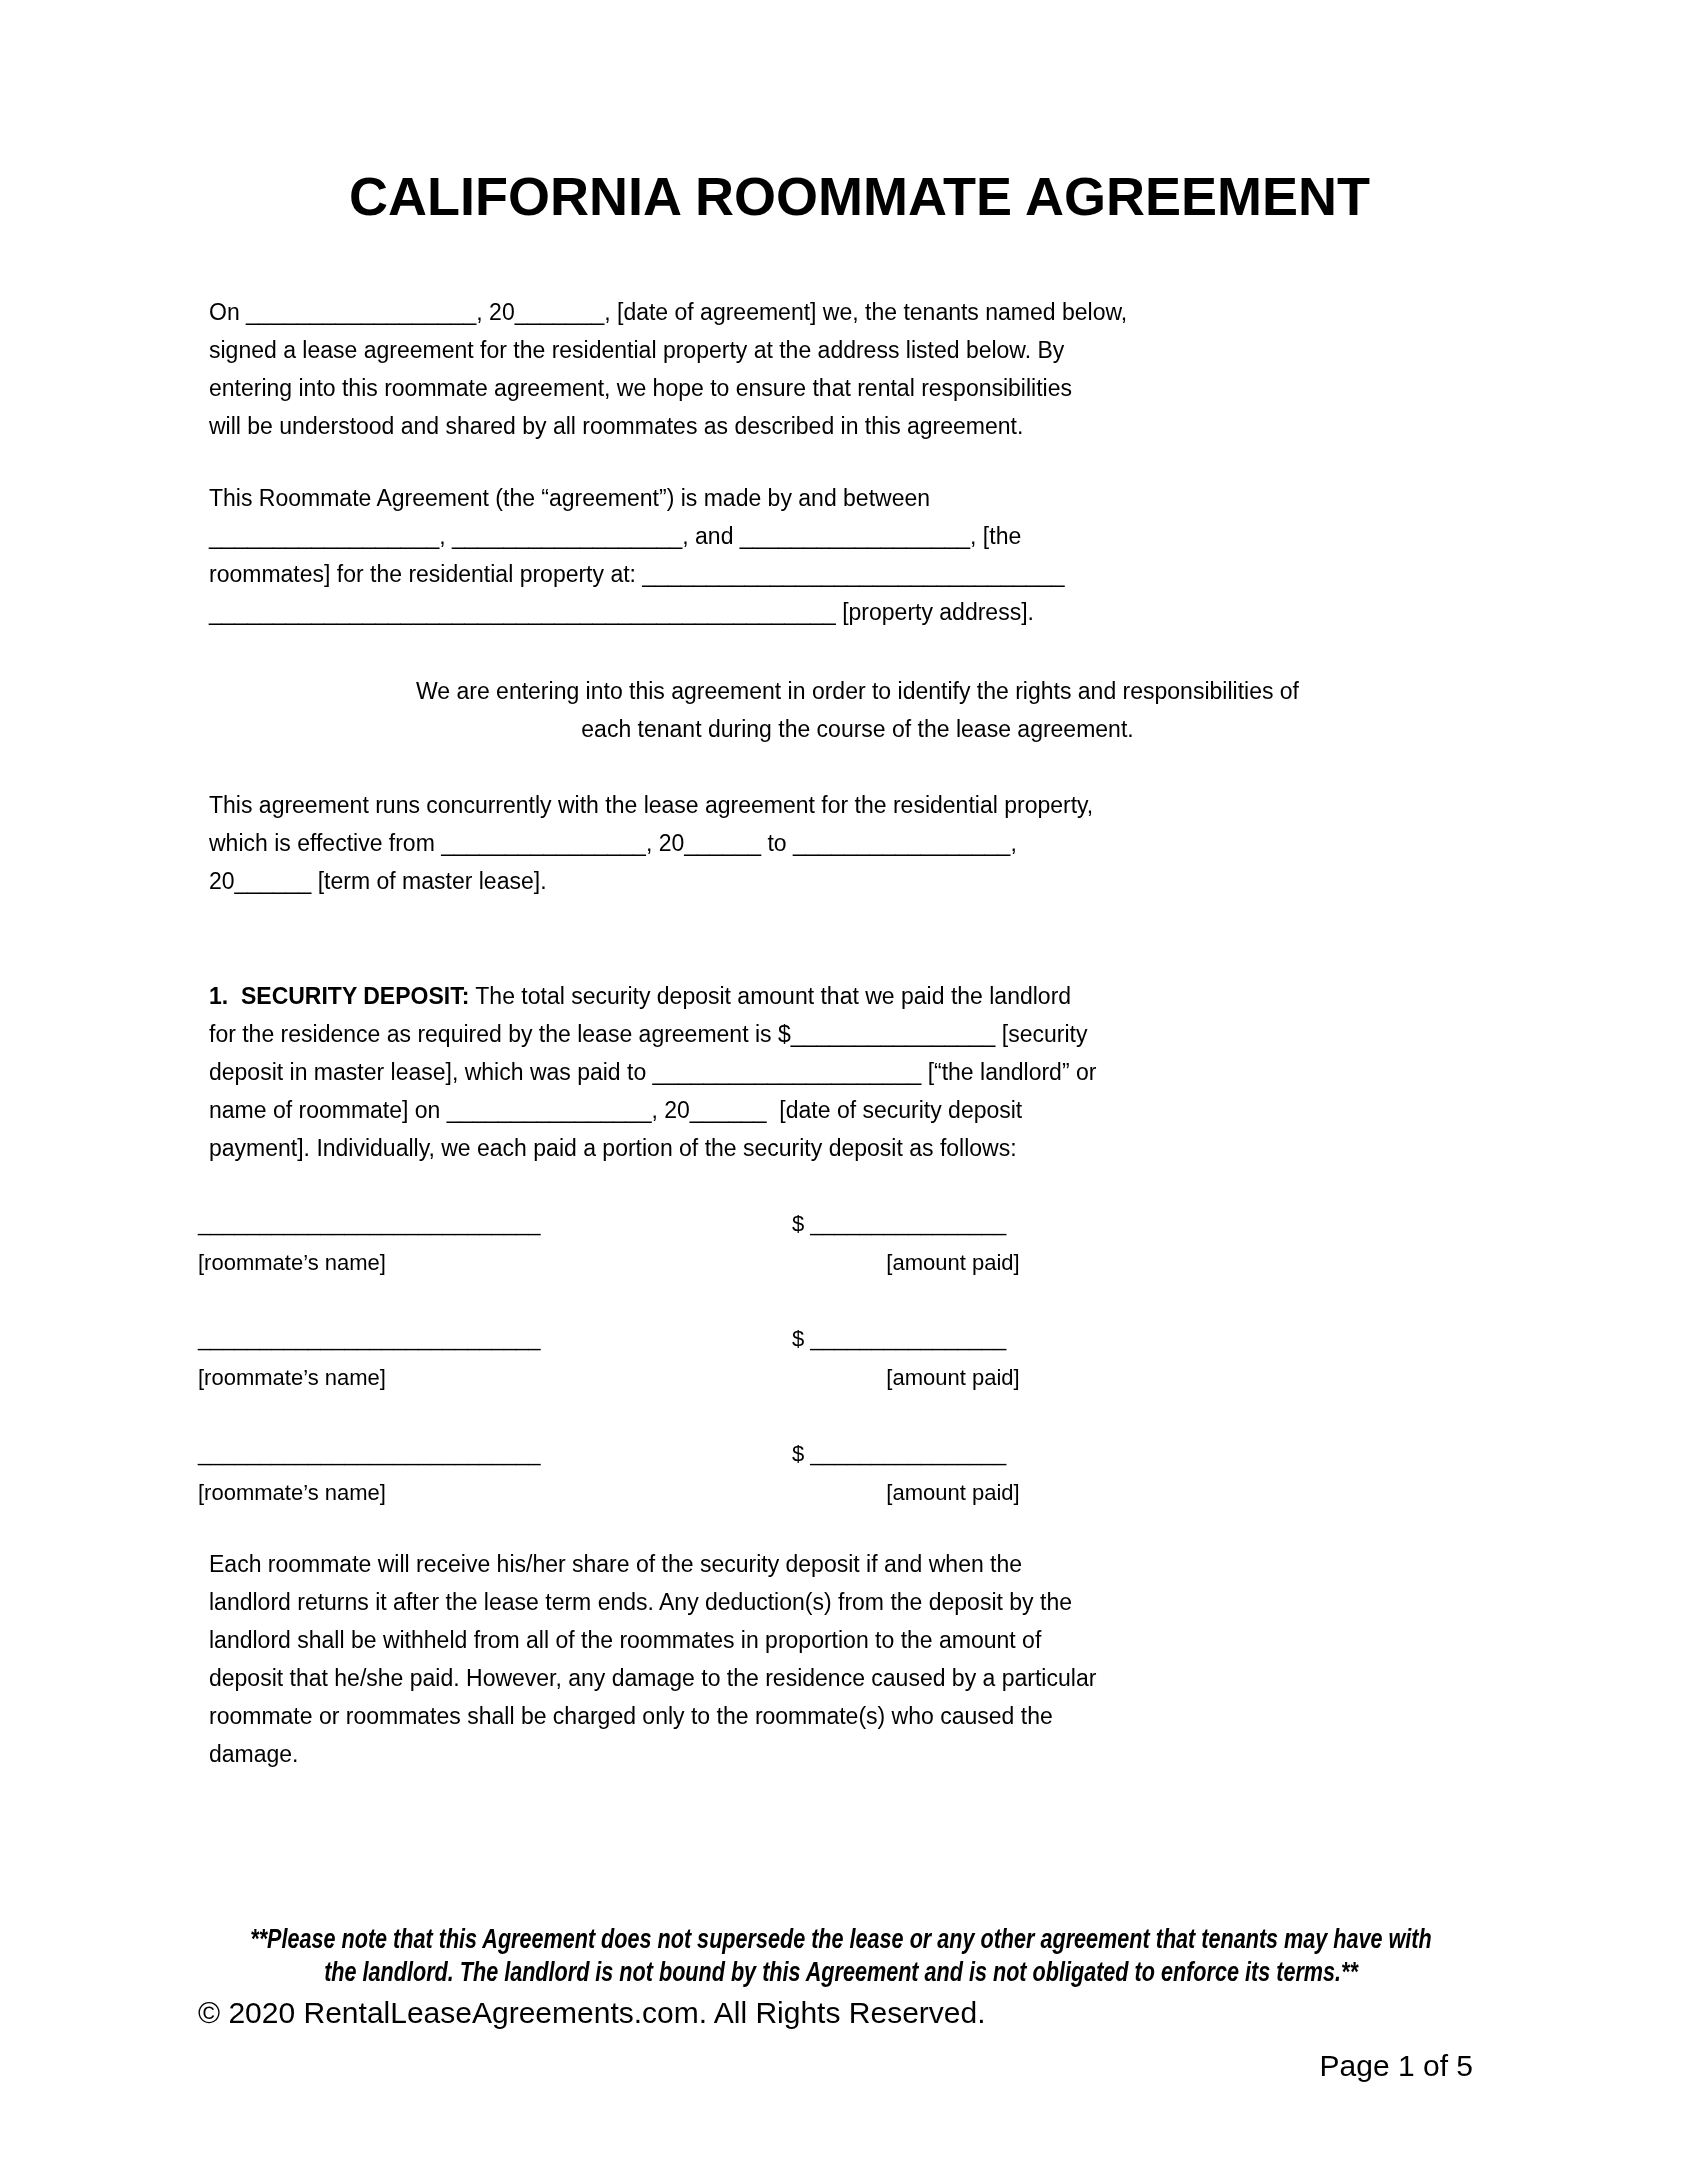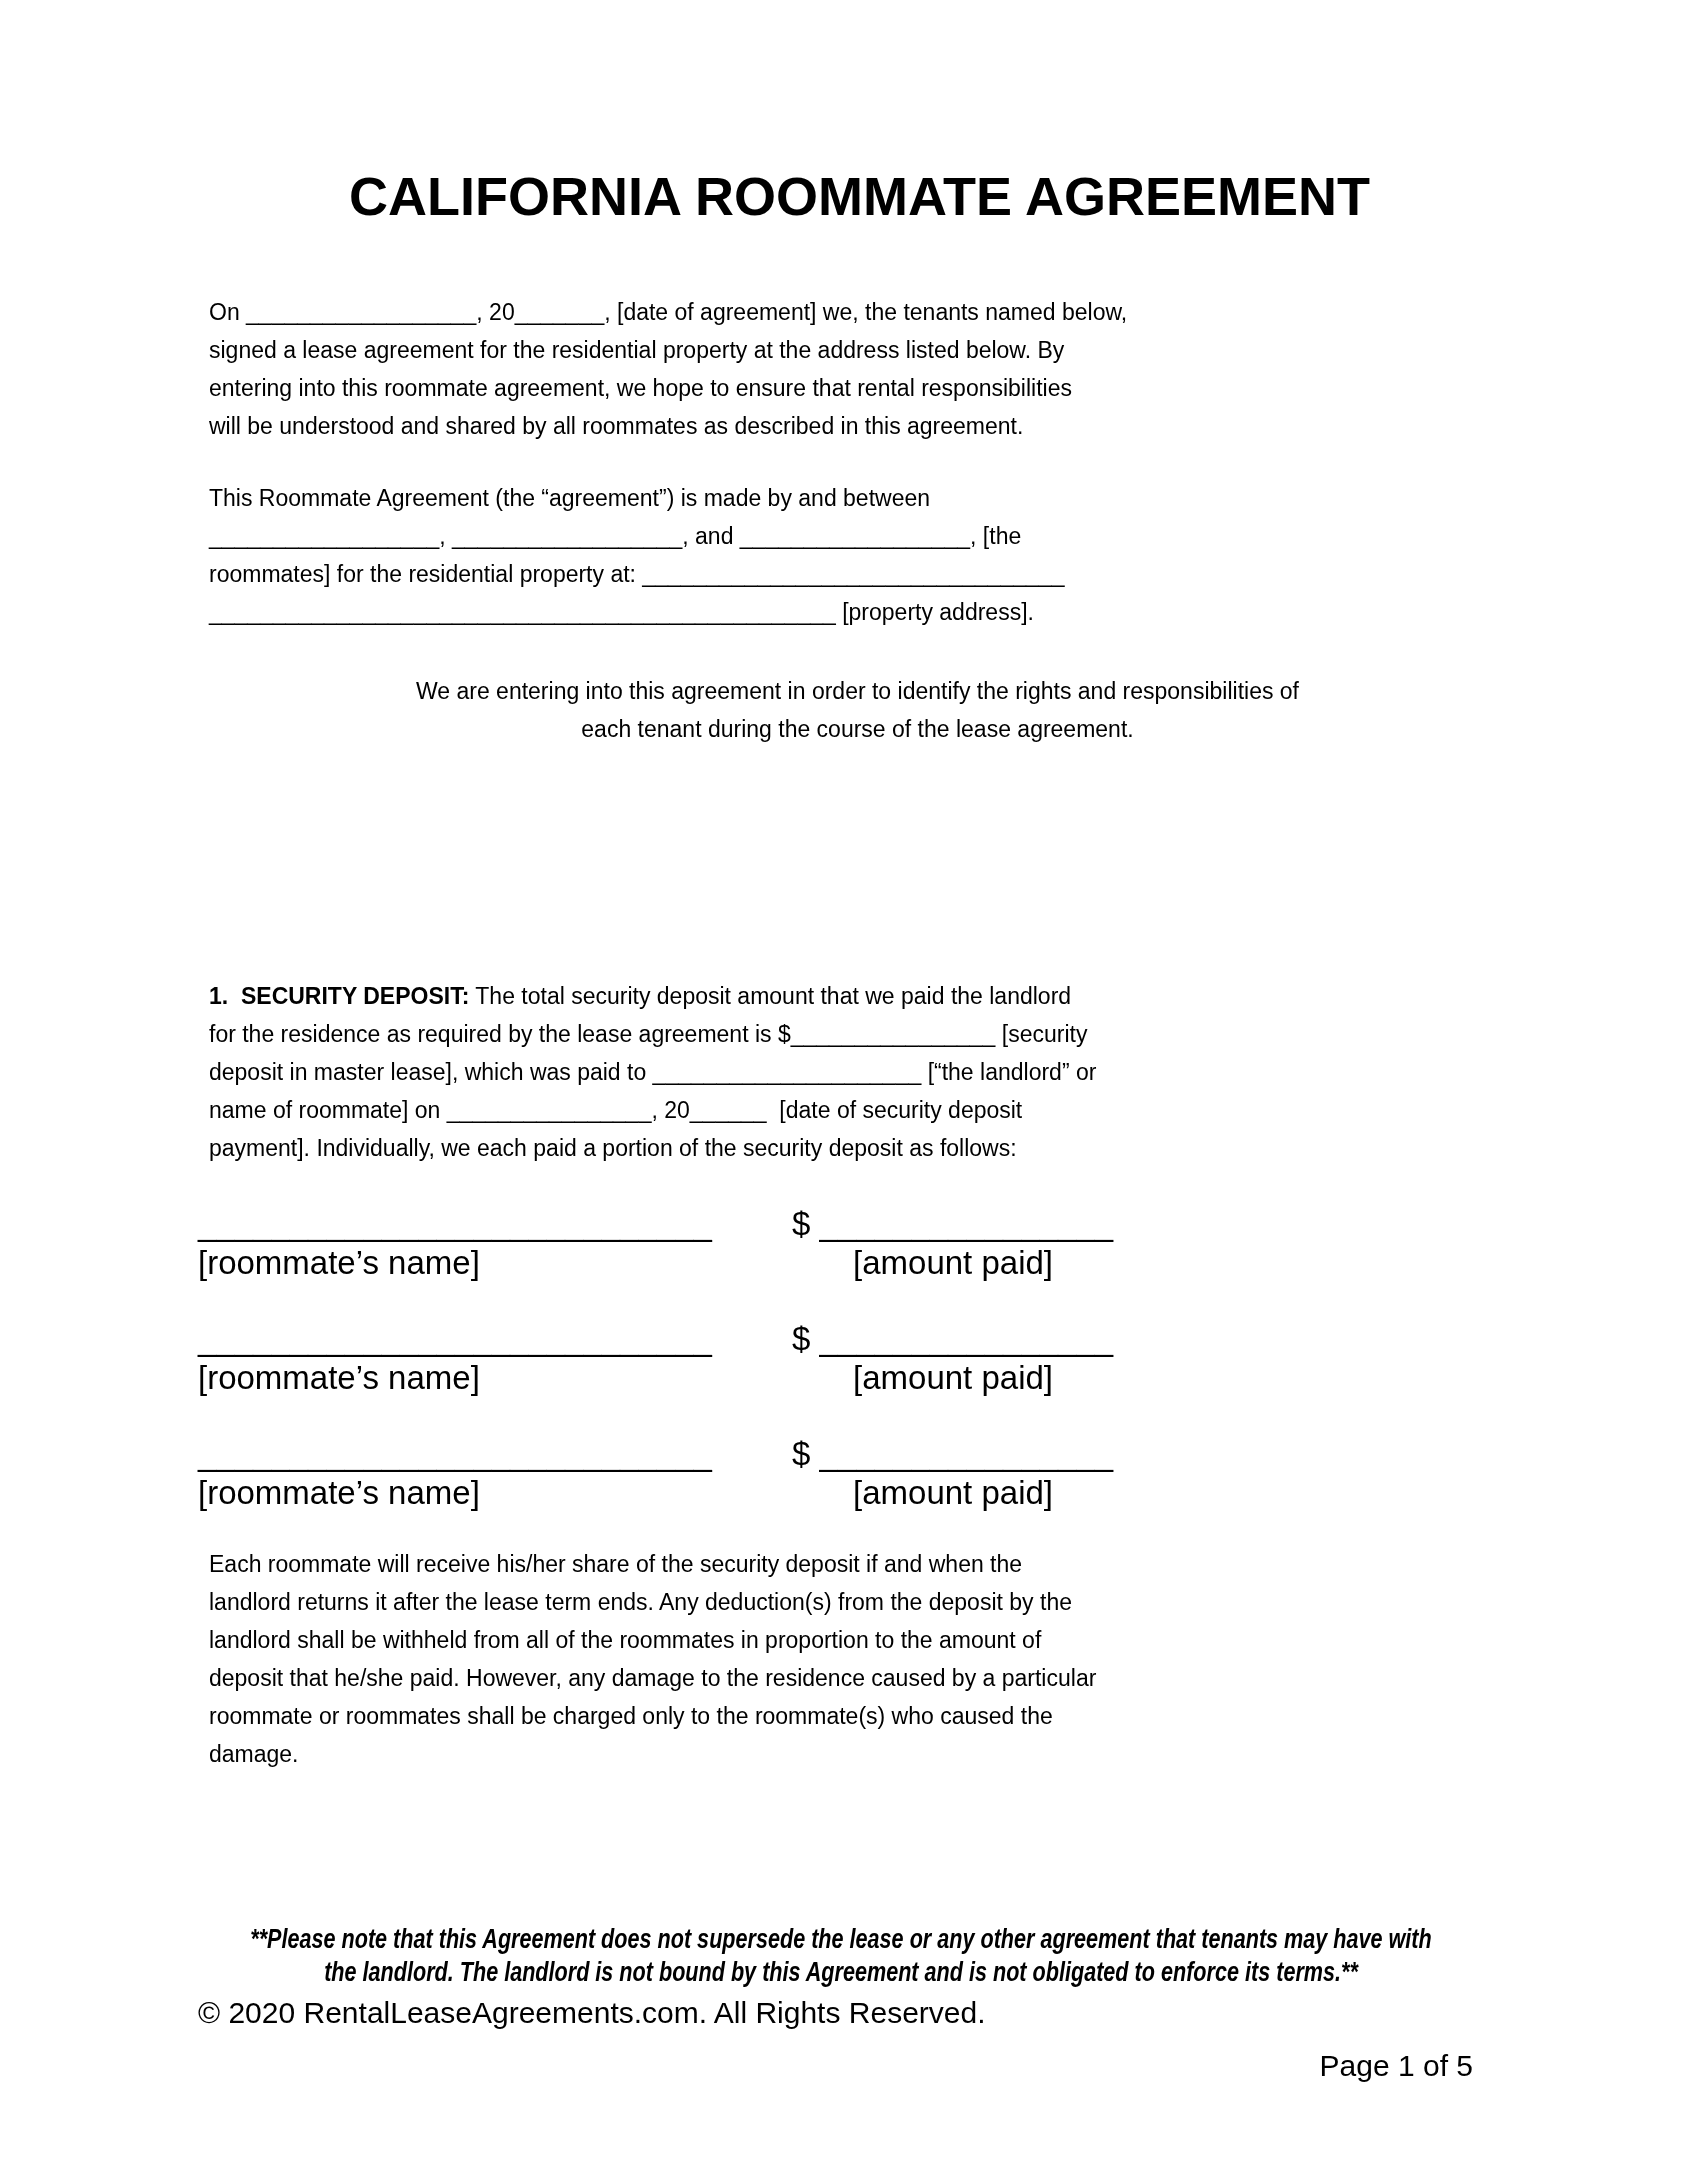--- a/index.html
+++ b/index.html
@@ -42,21 +42,21 @@
   .p-purpose { top: 672px; text-align: center; }
   .p-term    { top: 786px; }
   .p-sec1    { top: 977px; }
   .p-terms   { top: 1545px; }
   .bold { font-weight: bold; }
   .dep-row, .dep-labels {
     position: absolute;
     left: 198px;
     width: 1287px;
     height: 38px;
-    font-size: 33px;
+    font-size: 22px;
     line-height: 38px;
     white-space: pre;
   }
   .dep-row .name-blank { position: absolute; left: 0; top: 0; }
   .dep-row .amt-group  { position: absolute; left: 594px; top: 0; }
   .dep-labels .name-label {
     position: absolute; left: 0; top: 0; width: 507px; 
   }
   .dep-labels .amt-label {
     position: absolute; left: 594px; top: 0; width: 322px; text-align: center;
@@ -107,20 +107,23 @@
 will be understood and shared by all roommates as described in this agreement.</p>
 
   <p class="para p-parties">This Roommate Agreement (the “agreement”) is made by and between
 __________________, __________________, and __________________, [the
 roommates] for the residential property at: _________________________________
 _________________________________________________ [property address].</p>
 
   <p class="para p-purpose">We are entering into this agreement in order to identify the rights and responsibilities of
 each tenant during the course of the lease agreement.</p>
 
+  <p class="para p-term">This agreement runs concurrently with the lease agreement for the residential property,
+which is effective from ________________, 20______ to _________________,
+20______ [term of master lease].</p>
 
   <p class="para p-sec1"><span class="bold">1.  SECURITY DEPOSIT:</span><span> The total security deposit amount that we paid the landlord
 for the residence as required by the lease agreement is $________________ [security
 deposit in master lease], which was paid to _____________________ [“the landlord” or
 name of roommate] on ________________, 20______  [date of security deposit
 payment]. Individually, we each paid a portion of the security deposit as follows:</span></p>
 
   <div class="dep-row row1-line">
     <span class="name-blank">____________________________</span>
     <span class="amt-group"><span>$ </span><span>________________</span></span>

